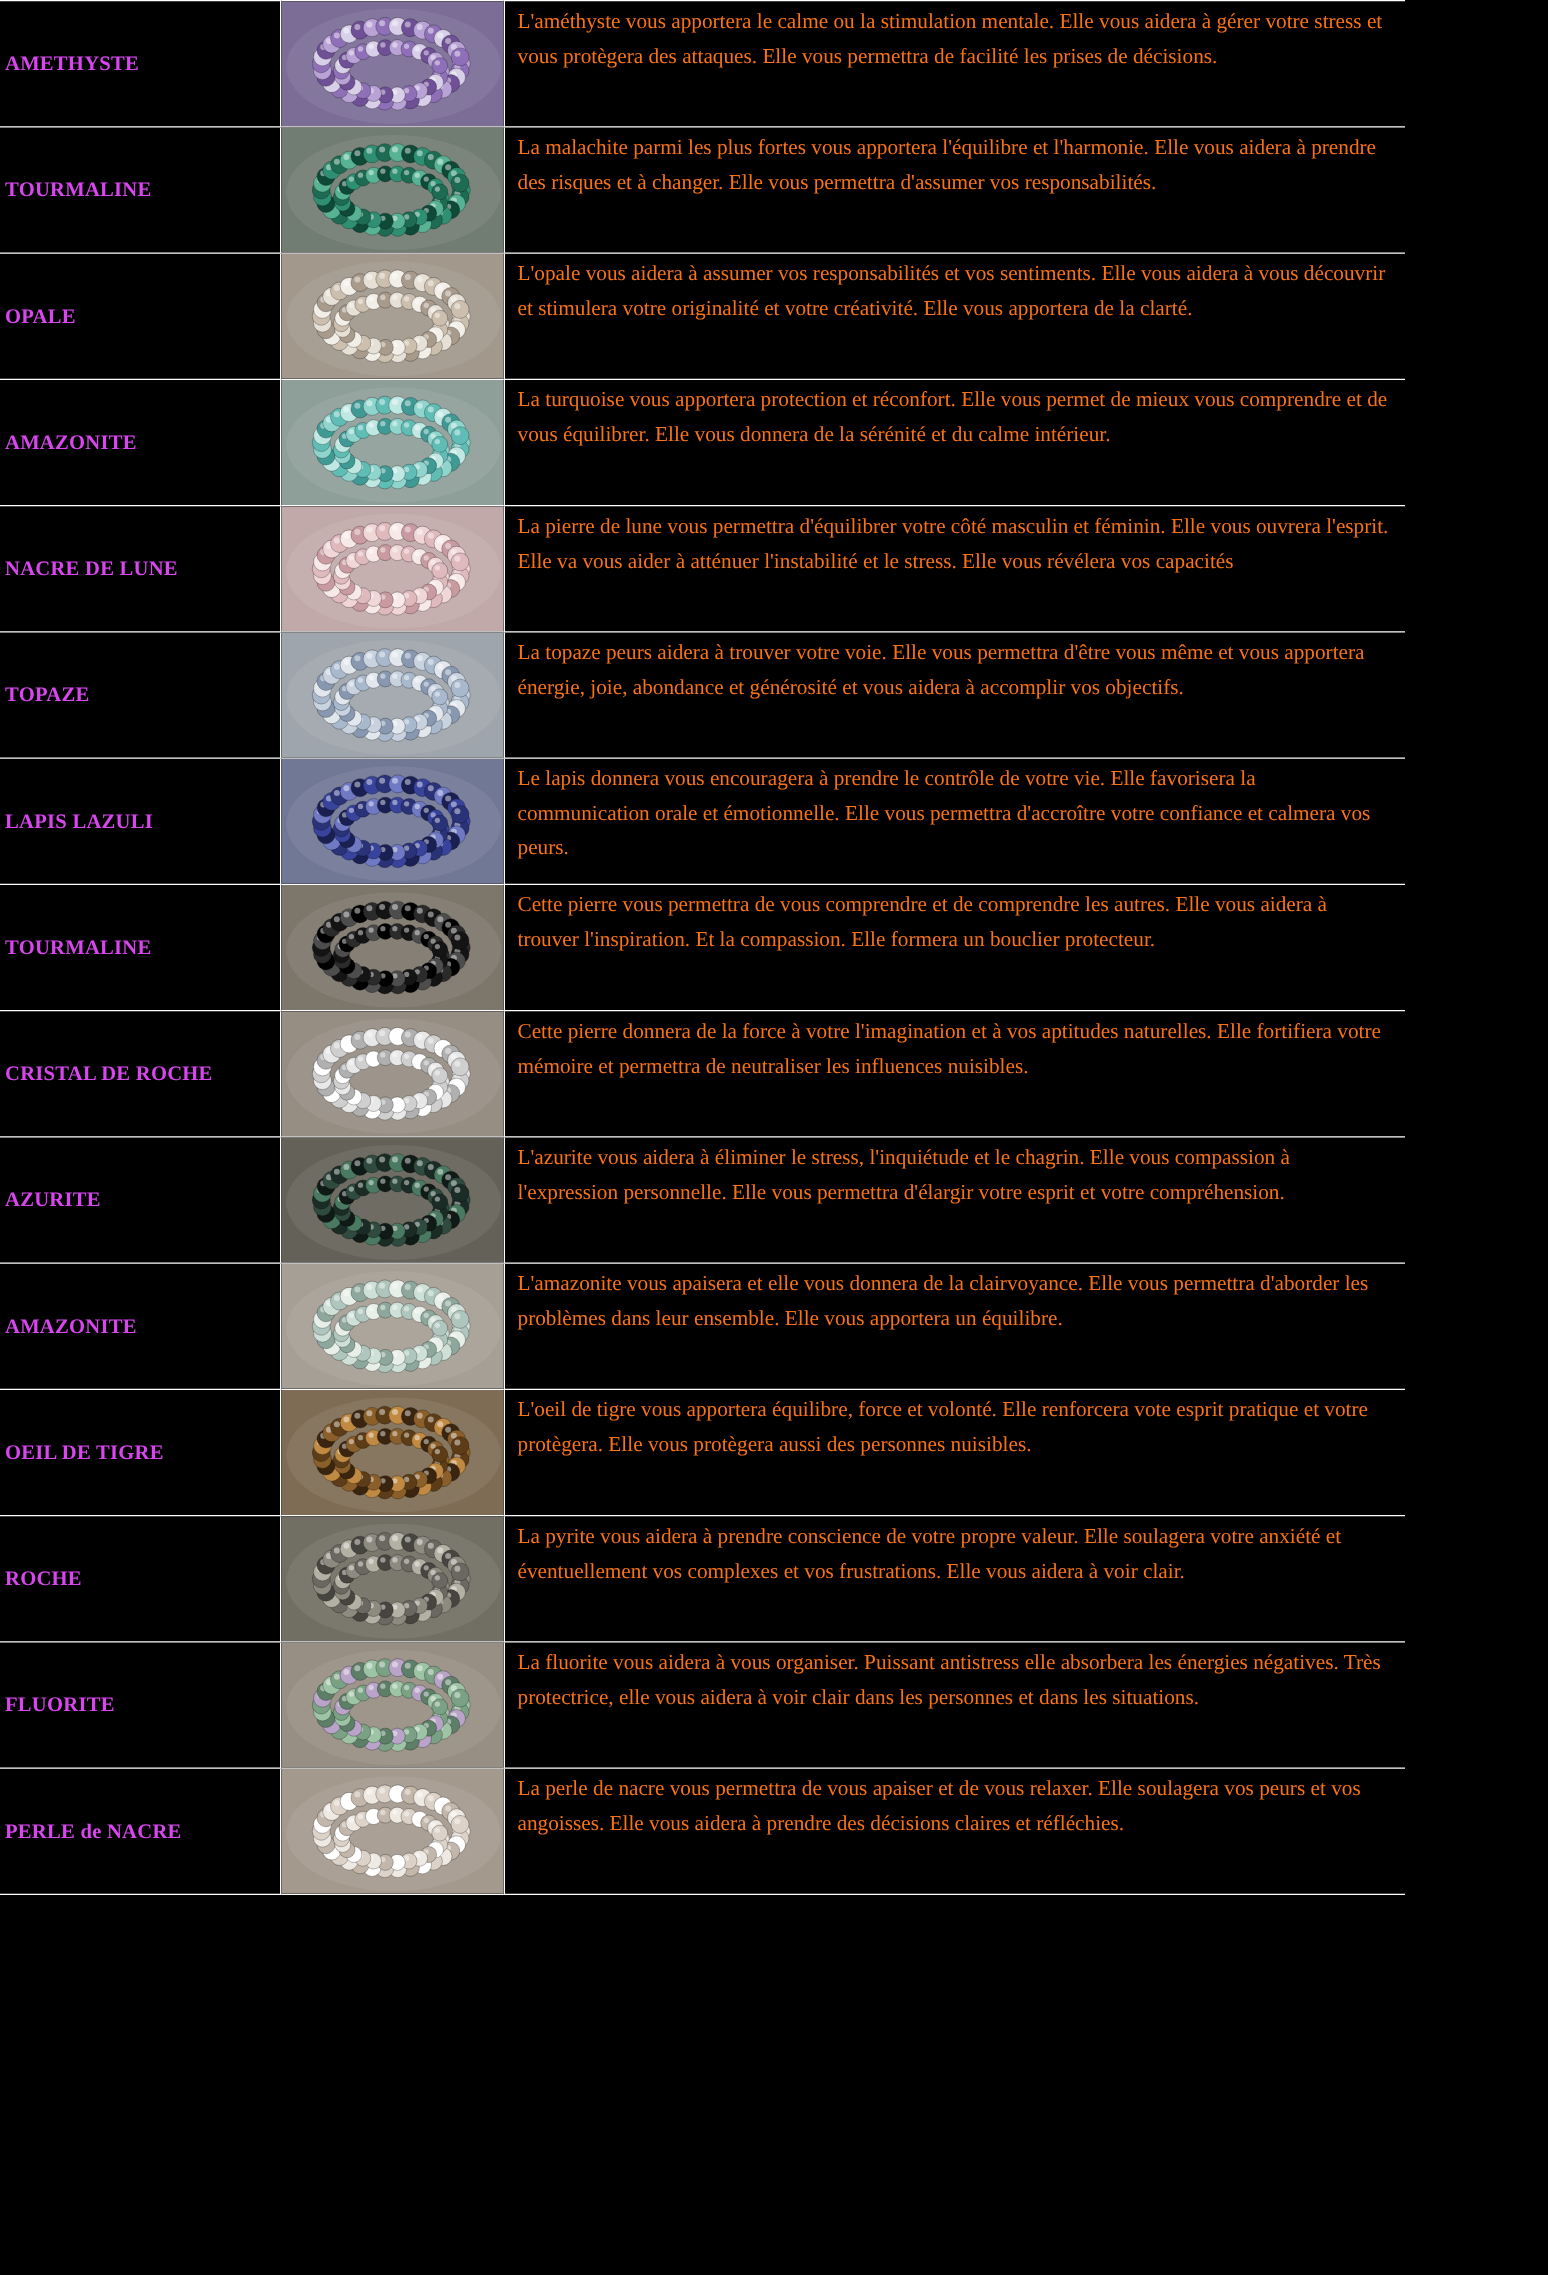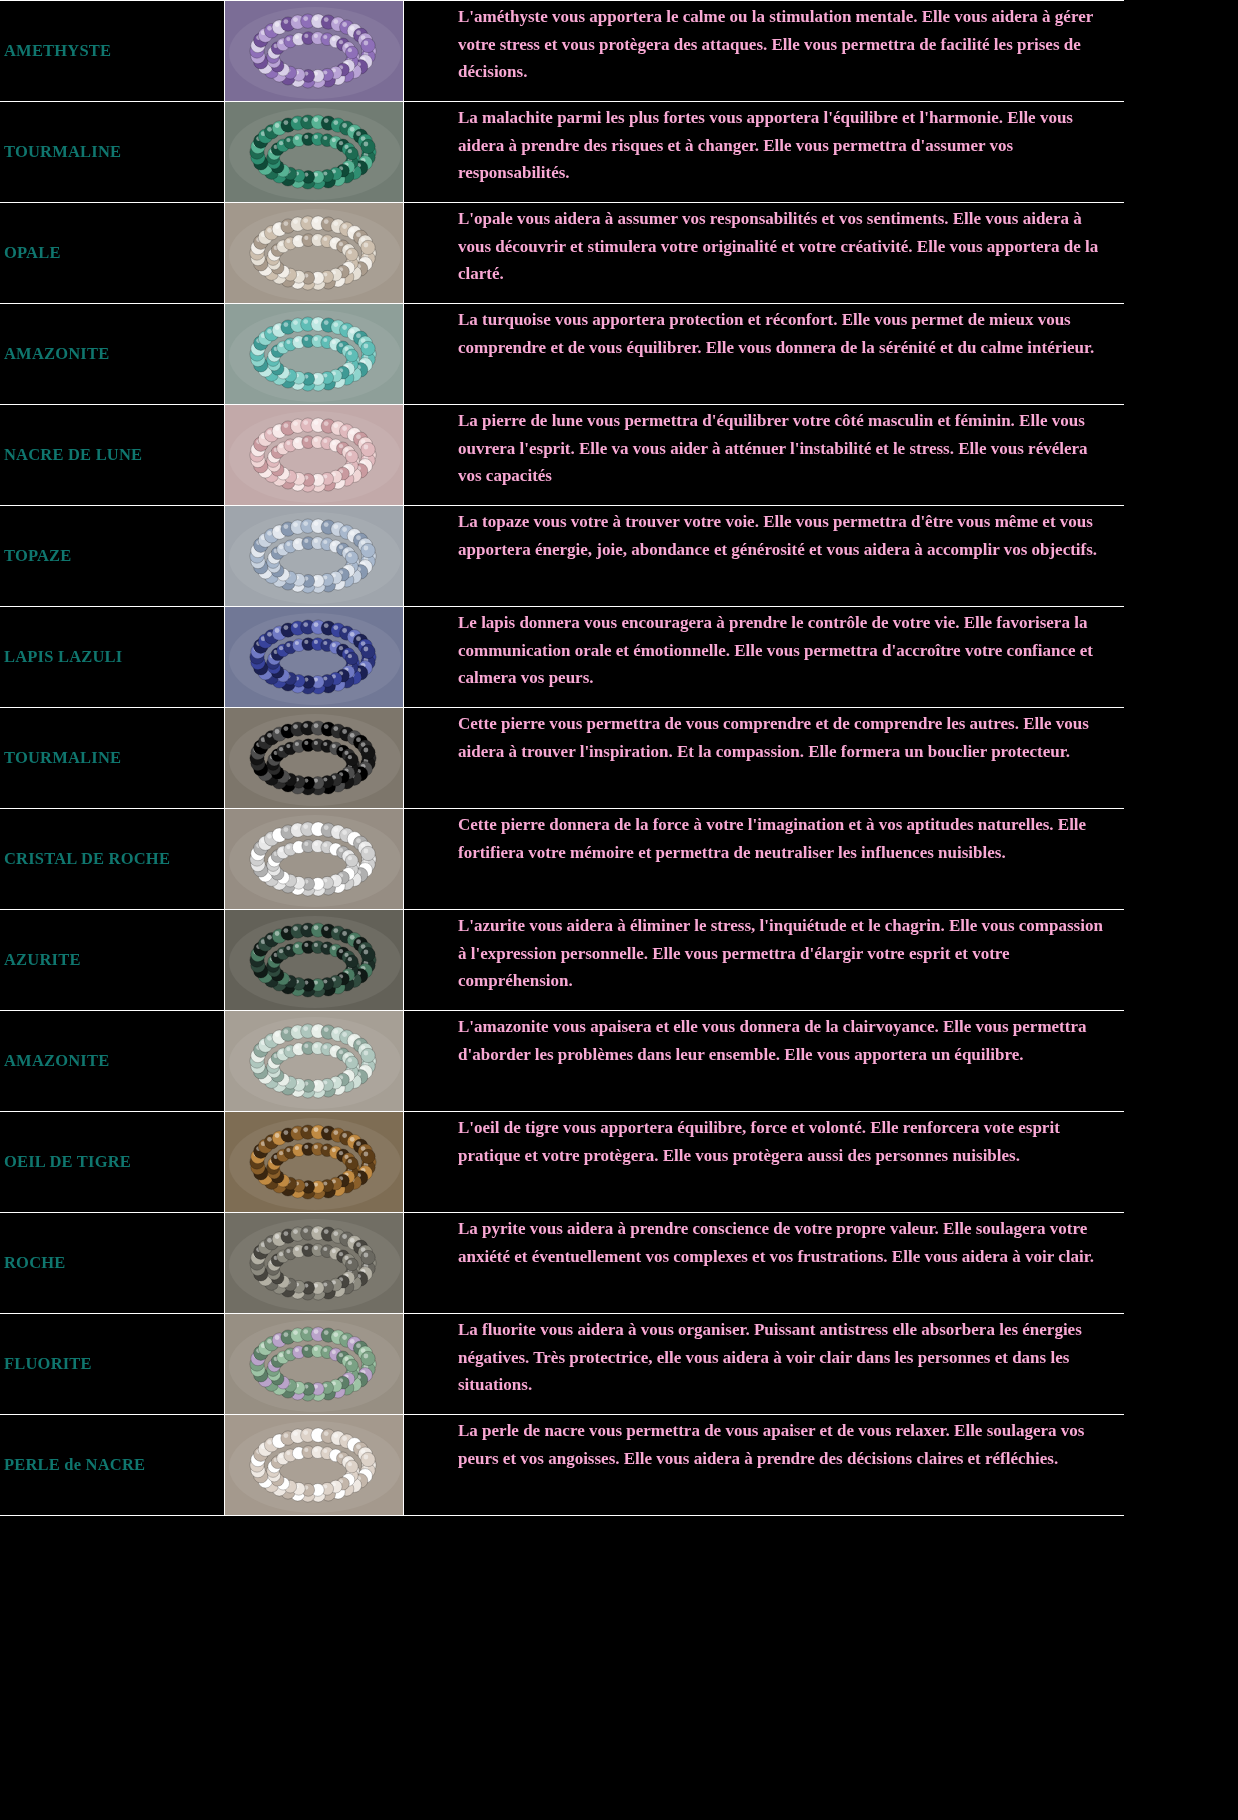--- a/index.html
+++ b/index.html
@@ -38,32 +38,31 @@
   .col-desc {
     border-left: 1px solid #ffffff;
     vertical-align: top;
     padding: 2px 10px 4px 10px;
   }
   .stone-name {
     font-family: "Liberation Serif", serif;
     font-weight: bold;
     font-size: 16.5px;
     letter-spacing: 0.2px;
-    color: #0f766e;
+    color: #d946ef;
     line-height: 1.2;
     white-space: nowrap;
   }
   .stone-desc {
     font-family: "Liberation Serif", serif;
-    font-weight: bold;
+    font-weight: normal;
     font-size: 17px;
     line-height: 1.62;
-    color: #f9a8d4;
+    color: #f97316;
     text-align: left;
-    margin-left: 44px;
   }
   .bead-photo {
     width: 178px;
     height: 100px;
     display: block;
     position: relative;
     overflow: hidden;
   }
   .bead-photo svg { display: block; }
   .table-wrap {
@@ -931,21 +930,21 @@
                 <circle cx="117.9" cy="43.4" r="6.4" fill="#8798b0" stroke="rgba(0,0,0,0.35)" stroke-width="0.6"></circle>
                 <circle cx="116.0" cy="41.2" r="2.1" fill="#ffffff" opacity="0.45"></circle>
                 <circle cx="123.4" cy="47.2" r="6.4" fill="#c9d3e0" stroke="rgba(0,0,0,0.35)" stroke-width="0.6"></circle>
                 <circle cx="121.5" cy="44.9" r="2.1" fill="#ffffff" opacity="0.45"></circle>
                 <circle cx="126.8" cy="51.5" r="6.4" fill="#a8b8cd" stroke="rgba(0,0,0,0.35)" stroke-width="0.6"></circle>
                 <circle cx="124.9" cy="49.2" r="2.1" fill="#ffffff" opacity="0.45"></circle>
               </svg>
             </div>
           </td>
           <td class="col-desc">
-            <div class="stone-desc">La topaze vous votre à trouver votre voie. Elle vous permettra d'être vous même et vous apportera énergie, joie, abondance et générosité et vous  aidera à accomplir vos objectifs.</div>
+            <div class="stone-desc">La topaze peurs aidera à trouver votre voie. Elle vous permettra d'être vous même et vous apportera énergie, joie, abondance et générosité et vous  aidera à accomplir vos objectifs.</div>
           </td>
         </tr>
         <tr>
           <td class="col-name">
             <div class="stone-name">LAPIS LAZULI</div>
           </td>
           <td class="col-img">
             <div class="bead-photo">
               <svg width="178" height="100" viewBox="0 0 178 100" role="img" aria-label="collier de perles en lapis lazuli bleu">
                 <defs>

